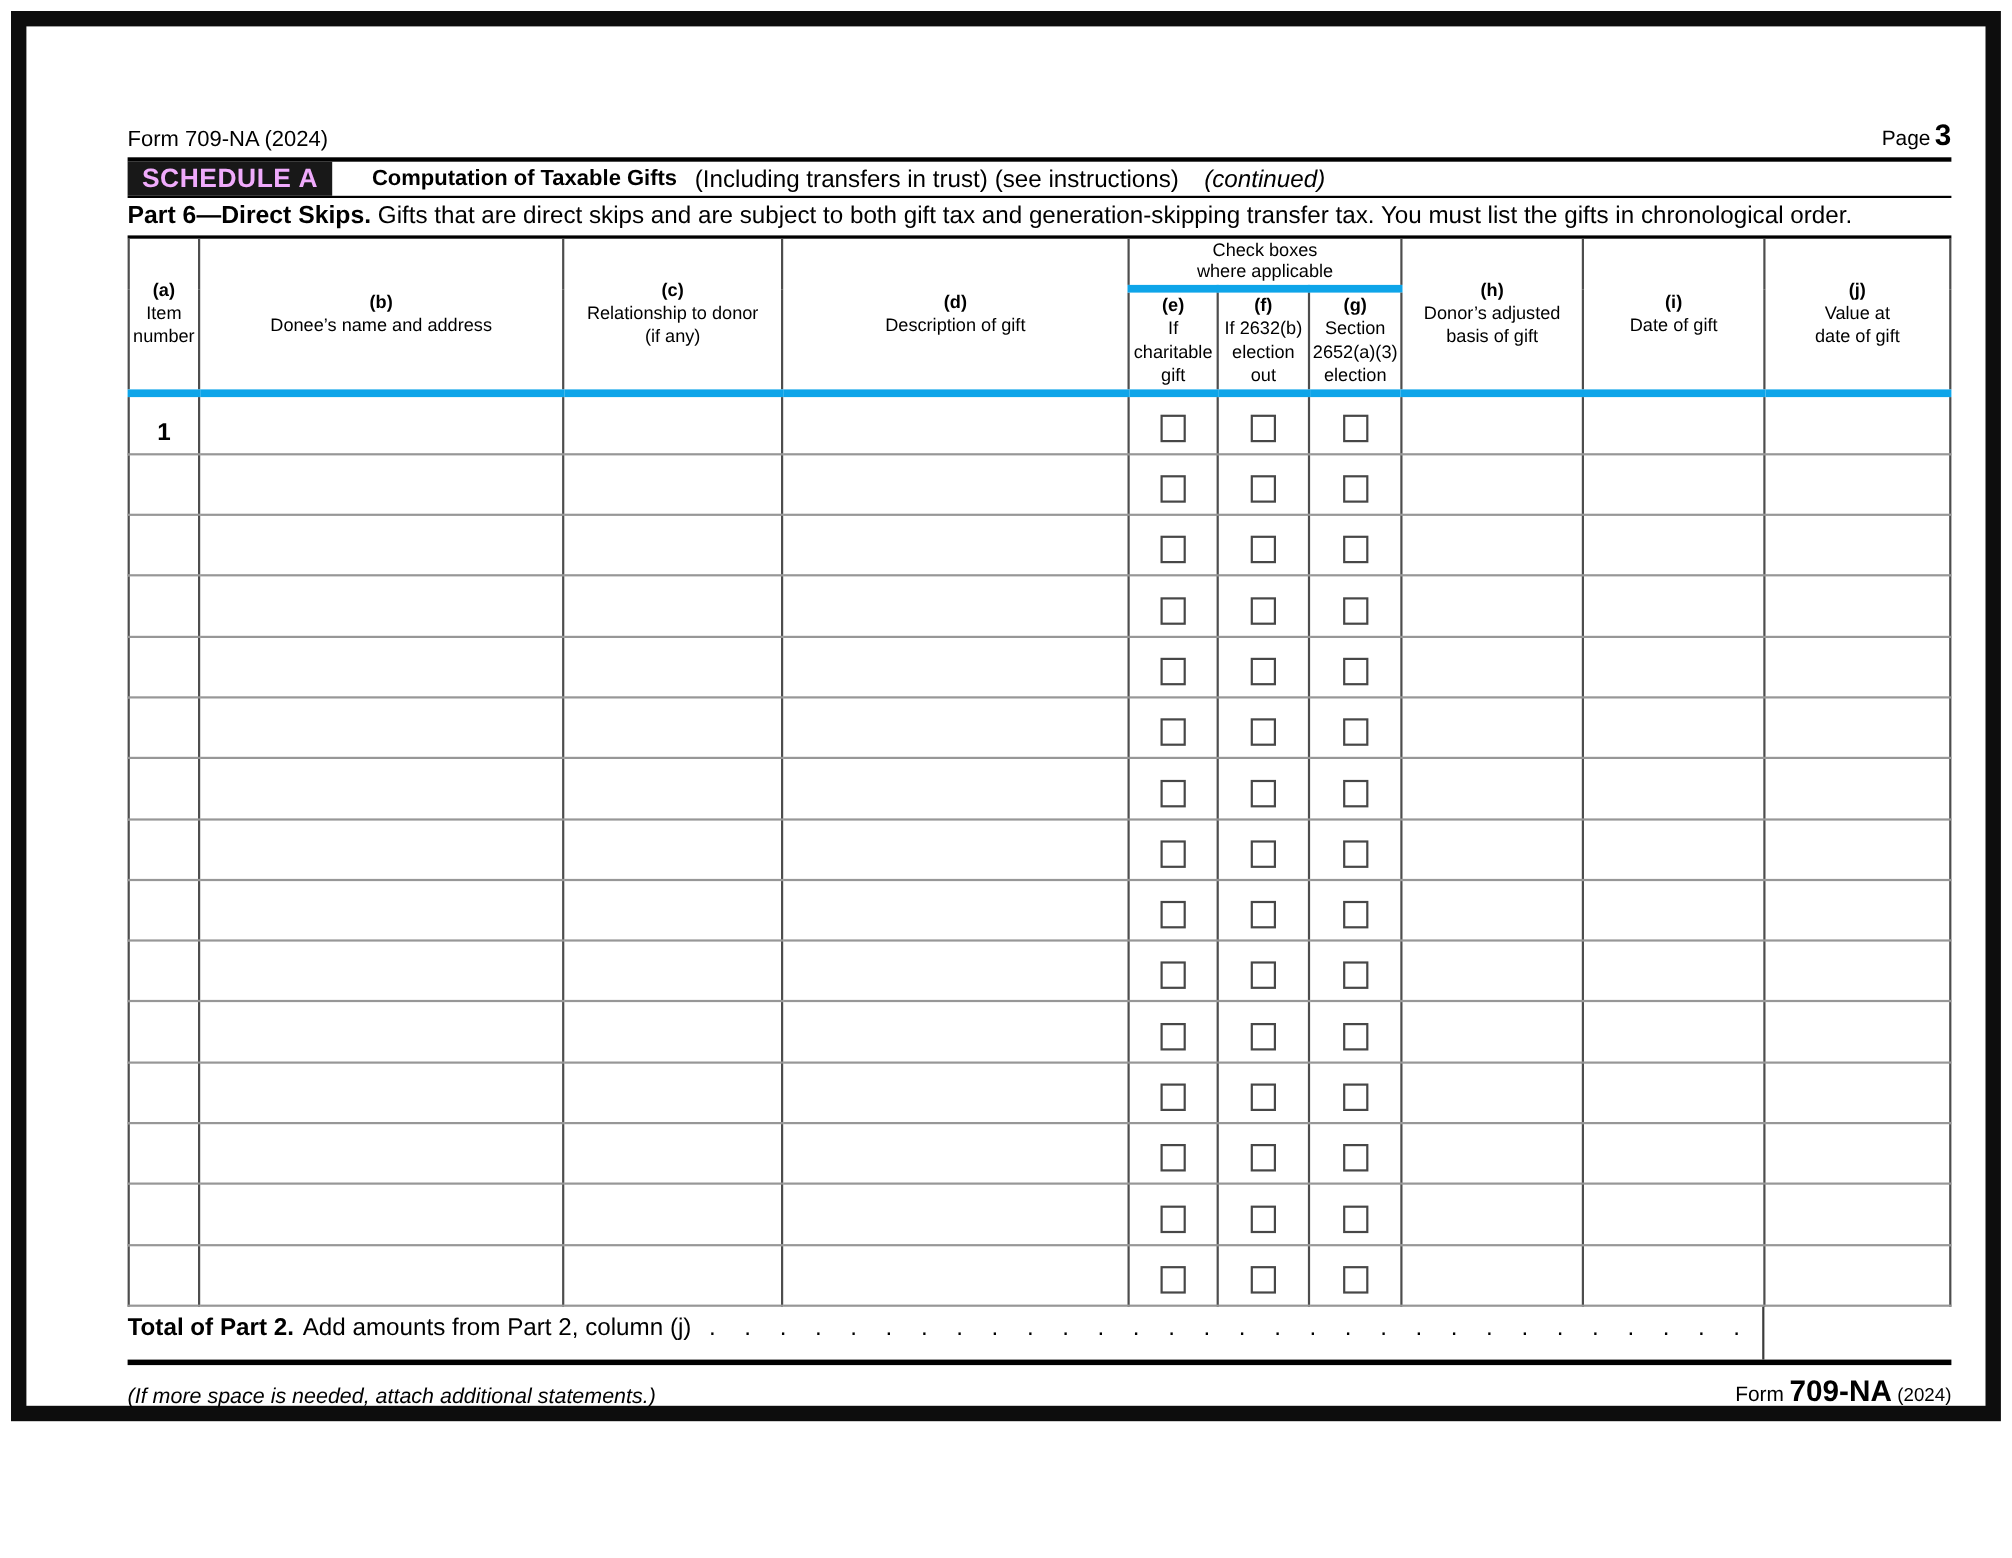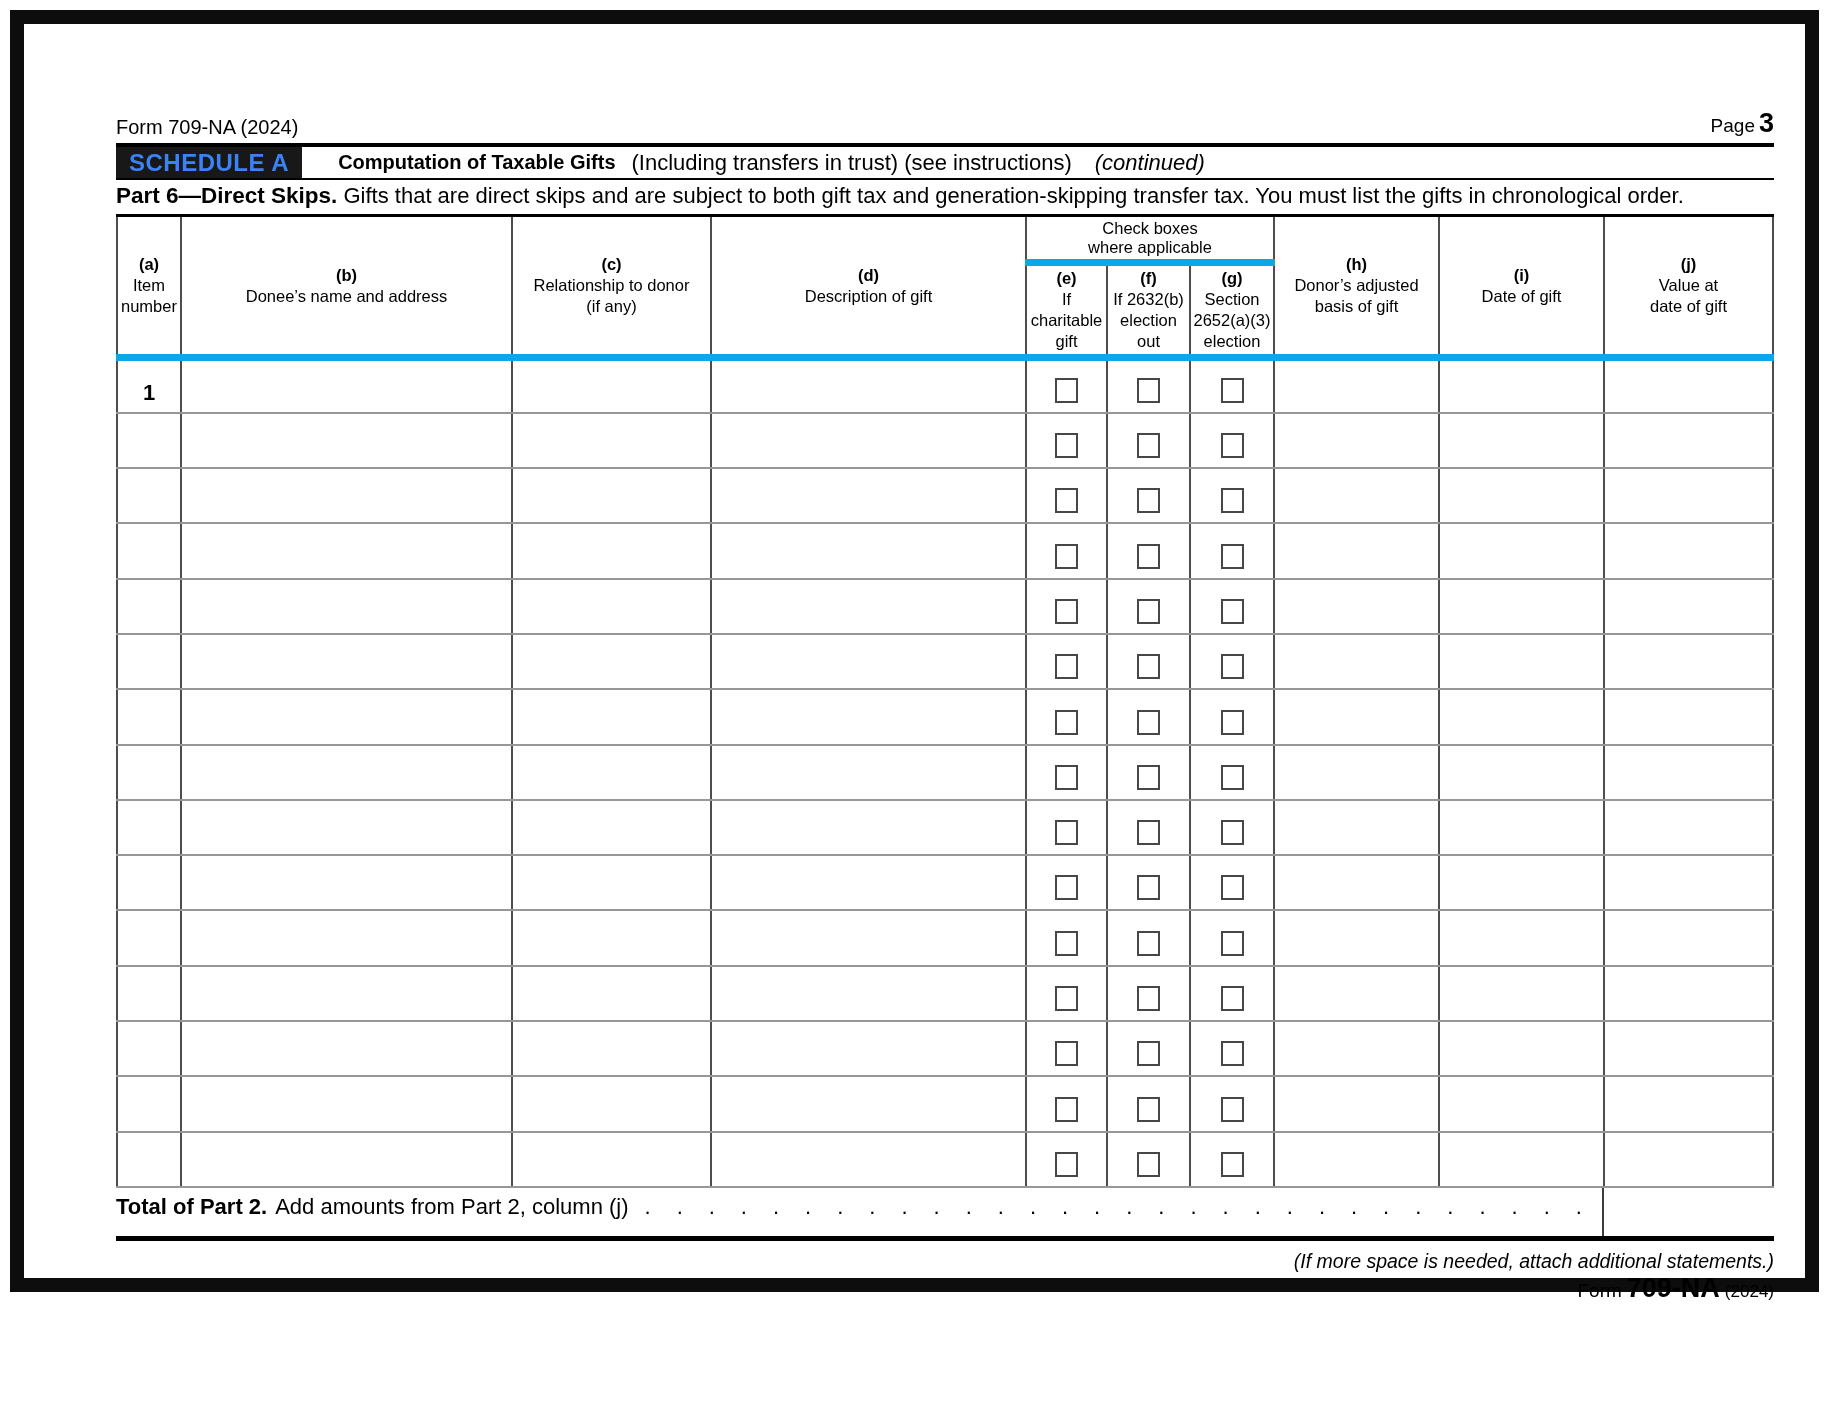--- a/index.html
+++ b/index.html
@@ -19,21 +19,21 @@
   .form-no { font-size:20px; }
   .page-no { font-size:19px; }
   .page-no b { font-size:27px; margin-left:4px; }
 
   
   .schedule-bar {
     border-top:4px solid #000; border-bottom:2px solid #000;
     display:flex; align-items:stretch; height:31px;
   }
   .schedule-box {
-    background:#181818; color:#3b82f6; font-weight:bold; font-size:24px;
+    background:#181818; color:#f0abfc; font-weight:bold; font-size:24px;
     display:flex; align-items:center; padding:0 13px; letter-spacing:0.5px;
   }
   .schedule-title { display:flex; align-items:center; margin-left:36px; font-size:22px; white-space:nowrap; }
   .schedule-title .t-bold { font-weight:bold; font-size:20px; margin-right:16px; }
   .schedule-title .t-italic { font-style:italic; margin-left:23px; }
 
   
   .part2-line { font-size:22px; padding:3px 0 5px 0; border-bottom:3px solid #000; white-space:nowrap; }
   .part2-line b { font-size:22.5px; }
 
@@ -64,21 +64,21 @@
   .total-left {
     width:1488px; box-sizing:border-box; border-right:2px solid #3c3c3c;
     display:flex; align-items:center; padding-bottom:9px; white-space:nowrap; overflow:hidden;
   }
   .total-left .lbl-b { font-weight:bold; font-size:22px; }
   .total-left .lbl-r { font-size:22px; margin-left:8px; }
   .dots { flex:1; overflow:hidden; white-space:nowrap; font-size:22px; letter-spacing:26px; margin-left:16px; }
   .total-value { flex:1; }
 
   
-  .footer-line { display:flex; justify-content:space-between; align-items:flex-end; margin-top:9px;flex-direction:column; }
+  .footer-line { display:flex; justify-content:space-between; align-items:flex-end; margin-top:9px; }
   .footer-note { font-style:italic; font-size:19.5px; }
   .footer-form { font-size:19px; white-space:nowrap; }
   .footer-form b { font-size:27px; margin:0 5px 0 5px; }
   .footer-form .yr { font-size:17px; }
 </style>
 </head>
 <body>
 
 <div class="page-frame">
   <div class="content">

